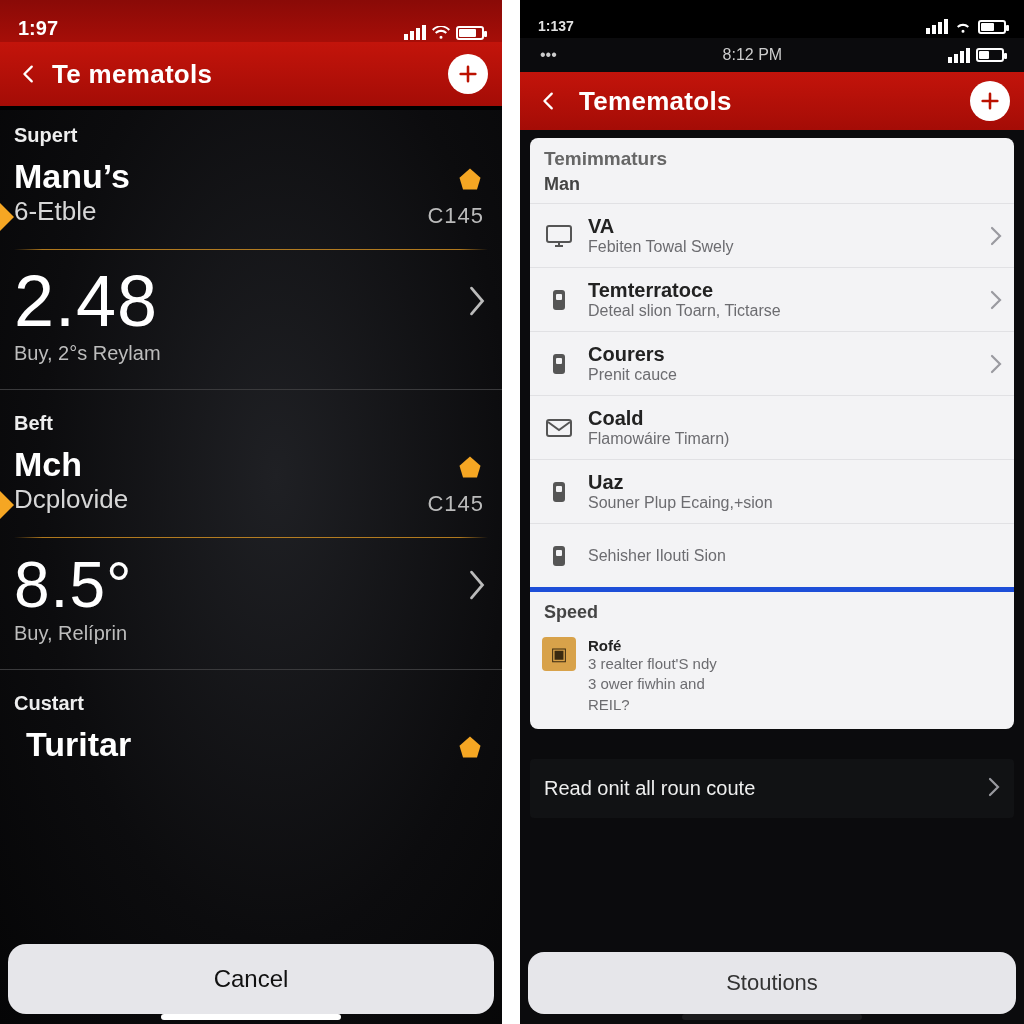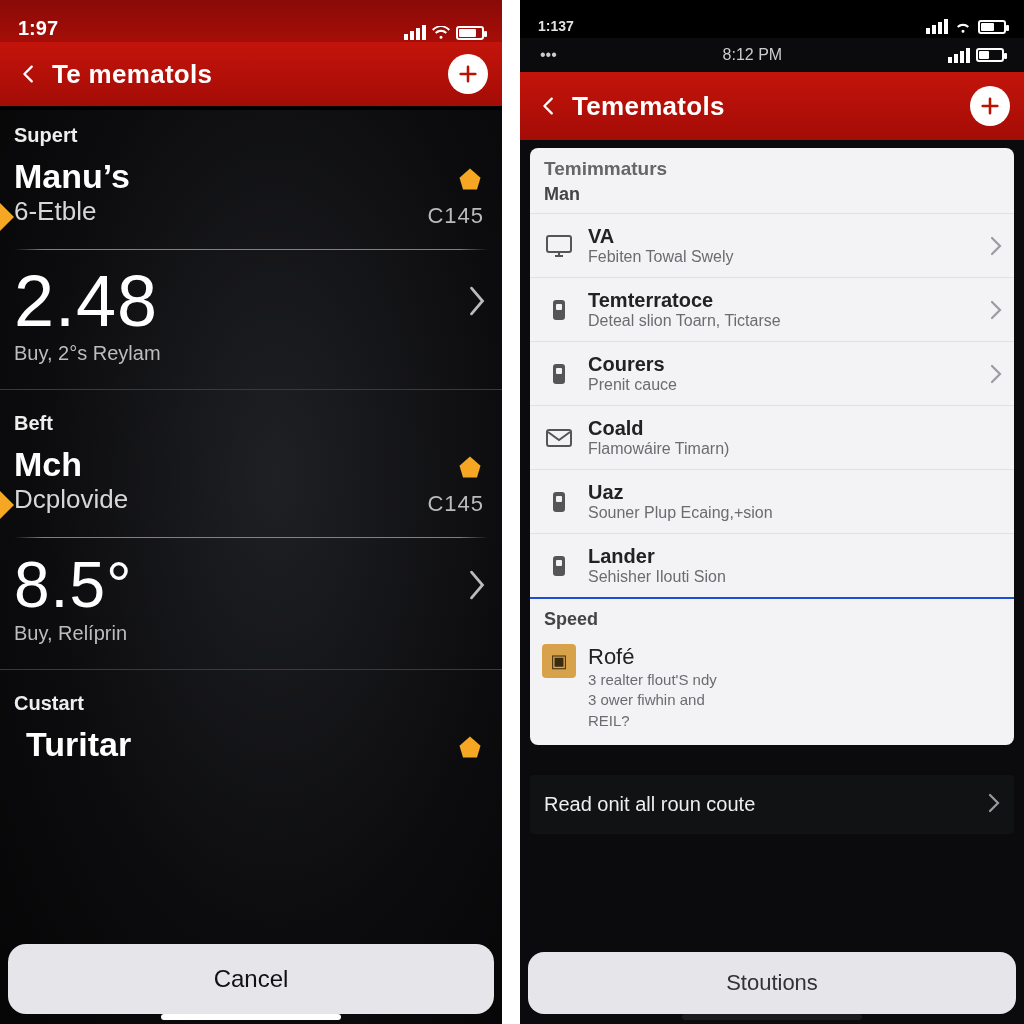--- a/index.html
+++ b/index.html
@@ -16,21 +16,21 @@
   .battery::after { content:""; position:absolute; right:-5px; top:3px; width:3px; height:6px; background:#fff; border-radius:1px; }
   .battery .fill { position:absolute; left:1px; top:1px; bottom:1px; width:70%; background:#fff; border-radius:1px; }
   .bars { display:flex; align-items:flex-end; gap:2px; }
   .bars i { width:4px; background:#fff; display:block; }
   .bars i:nth-child(1){height:6px} .bars i:nth-child(2){height:9px} .bars i:nth-child(3){height:12px} .bars i:nth-child(4){height:15px}
   .wifi { width:18px; height:14px; position:relative; }
   .wifi svg { width:18px; height:14px; display:block; }
 
   
   .appbar { background: linear-gradient(#c3140b 0%, #a40c06 100%); height: 64px; display:flex; align-items:center; padding: 0 14px; color:#fff; }
-  .appbar.l2 { height: 68px; }
+  .appbar.l2 { height: 58px; gap: 7px; }
   .appbar .back { width:30px; height:30px; display:flex; align-items:center; justify-content:center; }
   .appbar .title { font-size:26px; font-weight:600; flex:1; padding-left:8px; letter-spacing:0.3px; }
   .appbar .addbtn { width:40px; height:40px; border-radius:50%; background:#fff; color:#b10; display:flex; align-items:center; justify-content:center; font-size:30px; font-weight:400; }
   .arrow-back { width:22px; height:22px; }
 
   
   .darkbody { background: radial-gradient(ellipse at 55% 40%, #1f2024 0%, #0c0c0e 60%, #050506 100%); color:#fff; position:absolute; top:110px; bottom:0; left:0; right:0; overflow:hidden; }
   .section-lbl { font-size:20px; font-weight:600; color:#eee; padding: 14px 14px 8px 14px; }
   .card { padding: 2px 14px 16px 14px; position:relative; }
   .leftmark { position:absolute; left:0; top:48px; width:0; height:0; border-top:14px solid transparent; border-bottom:14px solid transparent; border-left:14px solid #f5a623; }
@@ -57,24 +57,24 @@
   .panel { background:#f3f3f5; border-radius:8px; margin: 8px 10px 0 10px; overflow:hidden; color:#222; }
   .panel .sheader { font-size:19px; font-weight:600; color:#666; padding: 10px 14px 2px 14px; }
   .panel .sub2 { font-size:18px; font-weight:600; color:#444; padding: 2px 14px 8px 14px; }
   .row { display:flex; align-items:center; padding: 10px 12px; border-top:1px solid #e1e1e4; min-height:64px; gap:12px; }
   .row:first-of-type { border-top:none; }
   .row .ico { width:34px; height:34px; display:flex; align-items:center; justify-content:center; color:#555; flex-shrink:0; }
   .row .txt { flex:1; }
   .row .t1 { font-size:20px; font-weight:600; color:#222; }
   .row .t2 { font-size:16px; color:#6c6c70; }
   .row .chv { width:12px; height:20px; }
-  .shead2 { font-size:18px; font-weight:700; color:#444; padding: 10px 14px 6px 14px; border-top:2px solid #1d4ed8; background:#f3f3f5;}
+  .shead2 { font-size:18px; font-weight:700; color:#444; padding: 10px 14px 6px 14px; border-top:5px solid #1d4ed8; background:#f3f3f5;}
   .rofe { padding: 8px 12px 14px 12px; display:flex; gap:12px; }
   .rofe .ico { width:34px;height:34px; background:#d8a24a; border-radius:4px; display:flex;align-items:center;justify-content:center; color:#3a2a10; font-size:18px;}
-  .rofe .txt .t1 { font-size:22px; font-weight:400;}
+  .rofe .txt .t1 { font-size:15px; font-weight:700;}
   .rofe .txt .t2 { font-size:15px; color:#6c6c70; line-height:1.35;}
   .readrow { margin: 30px 10px 0 10px; background:#111214; color:#eee; display:flex; padding: 18px 14px; border-radius:4px; font-size:20px; }
   .readrow .spacer { flex:1; }
   .botbar2 { position:absolute; left:8px; right:8px; bottom:10px; height:62px; background:#e6e6ea; border-radius:16px; display:flex; align-items:center; justify-content:center; font-size:22px; color:#333; }
   .right .homebar { background:#1b1b1d; }
 
   svg { display:block; }
 </style>
 </head>
 <body>
@@ -304,21 +304,20 @@
             </div>
         </div>
         <div class="row">
           <div class="ico">
               <svg width="24" height="28" viewBox="0 0 24 28">
                 <rect x="6" y="4" width="12" height="20" rx="3" fill="#555"></rect>
                 <rect x="9" y="8" width="6" height="6" rx="1" fill="#f3f3f5"></rect>
               </svg>
             </div>
           <div class="txt">
-              <div class="t1">Lander</div>
               <div class="t2">Sehisher Ilouti Sion</div>
             </div>
         </div>
 
         <div class="shead2">Speed</div>
         <div class="rofe">
           <div class="ico">▣</div>
           <div class="txt">
             <div class="t1">Rofé</div>
             <div class="t2">3 realter flout'S ndy</div>

